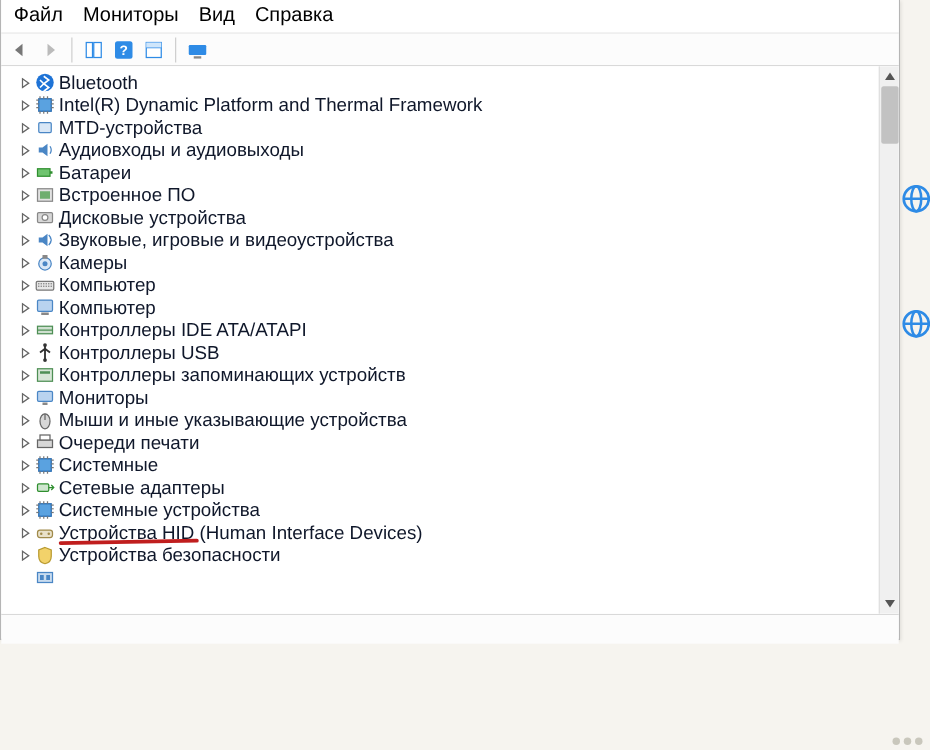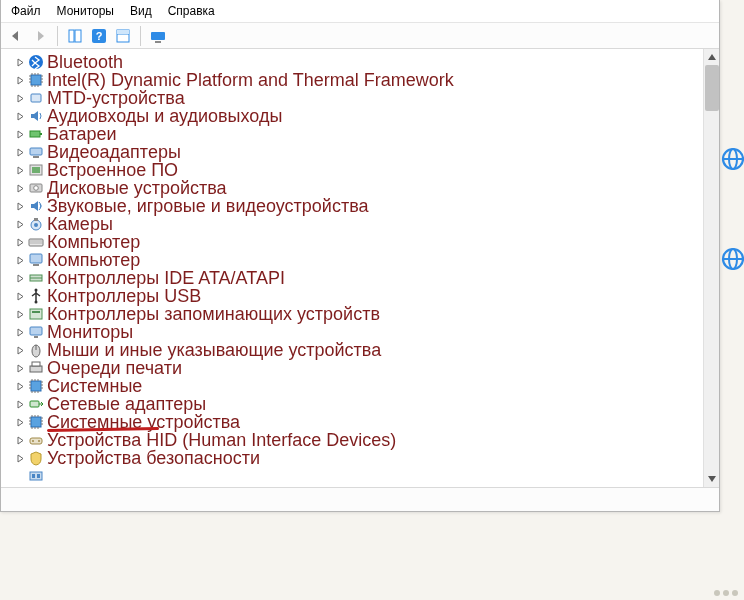--- a/index.html
+++ b/index.html
@@ -20,21 +20,21 @@
     border: 1px solid #b5b5b5;
     border-top: none;
     box-shadow: 1px 1px 3px rgba(0,0,0,0.1);
   }
   .menubar {
     display: flex;
     gap: 4px;
     padding: 2px 4px 2px 4px;
     background: #fff;
     border-bottom: 1px solid #e5e5e5;
-    font-size: 12px;
+    font-size: 16px;
     white-space: nowrap;
   }
   .menubar span {
     padding: 2px 6px;
     color: #000;
   }
   .toolbar {
     display: flex;
     align-items: center;
     height: 26px;
@@ -79,21 +79,21 @@
     gap:3px;
     white-space:nowrap;
   }
   .chev {
     width:10px; height:18px; display:flex; align-items:center; justify-content:center;
   }
   .icon {
     width:16px; height:16px; display:flex; align-items:center; justify-content:center;
     flex-shrink:0;
   }
-  .node-label { color:#7f1d1d; font-size:18px; }
+  .node-label { color:#0f172a; font-size:15px; }
   .underline-mark {
     position:absolute;
     height:3px;
     background: #c01e1e;
     border-radius:3px;
     transform: rotate(-1deg);
   }
   .bottom-panel {
     height:24px;
     border-top:1px solid #d9d9d9;
@@ -242,34 +242,20 @@
               <path d="M2 1 L7 4.5 L2 8 Z" fill="none" stroke="#666" stroke-width="1"></path>
             </svg>
           </div>
           <div class="icon">
             <svg width="16" height="16">
               <rect x="2" y="5" width="10" height="6" fill="#6fc46f" stroke="#2f8f2f"></rect>
               <rect x="12" y="7" width="2" height="2" fill="#2f8f2f"></rect>
             </svg>
           </div>
           <span class="node-label">Батареи</span>
-        </div>
-        <div class="node">
-          <div class="chev">
-            <svg width="9" height="9">
-              <path d="M2 1 L7 4.5 L2 8 Z" fill="none" stroke="#666" stroke-width="1"></path>
-            </svg>
-          </div>
-          <div class="icon">
-            <svg width="16" height="16">
-              <rect x="2" y="4" width="12" height="7" rx="1" fill="#b9d3ef" stroke="#4a86c5"></rect>
-              <rect x="5" y="12" width="6" height="2" fill="#888"></rect>
-            </svg>
-          </div>
-          <span class="node-label">Видеоадаптеры</span>
         </div>
         <div class="node">
           <div class="chev">
             <svg width="9" height="9">
               <path d="M2 1 L7 4.5 L2 8 Z" fill="none" stroke="#666" stroke-width="1"></path>
             </svg>
           </div>
           <div class="icon">
             <svg width="16" height="16">
               <rect x="2" y="3" width="12" height="10" fill="#e2e2e2" stroke="#888"></rect>

